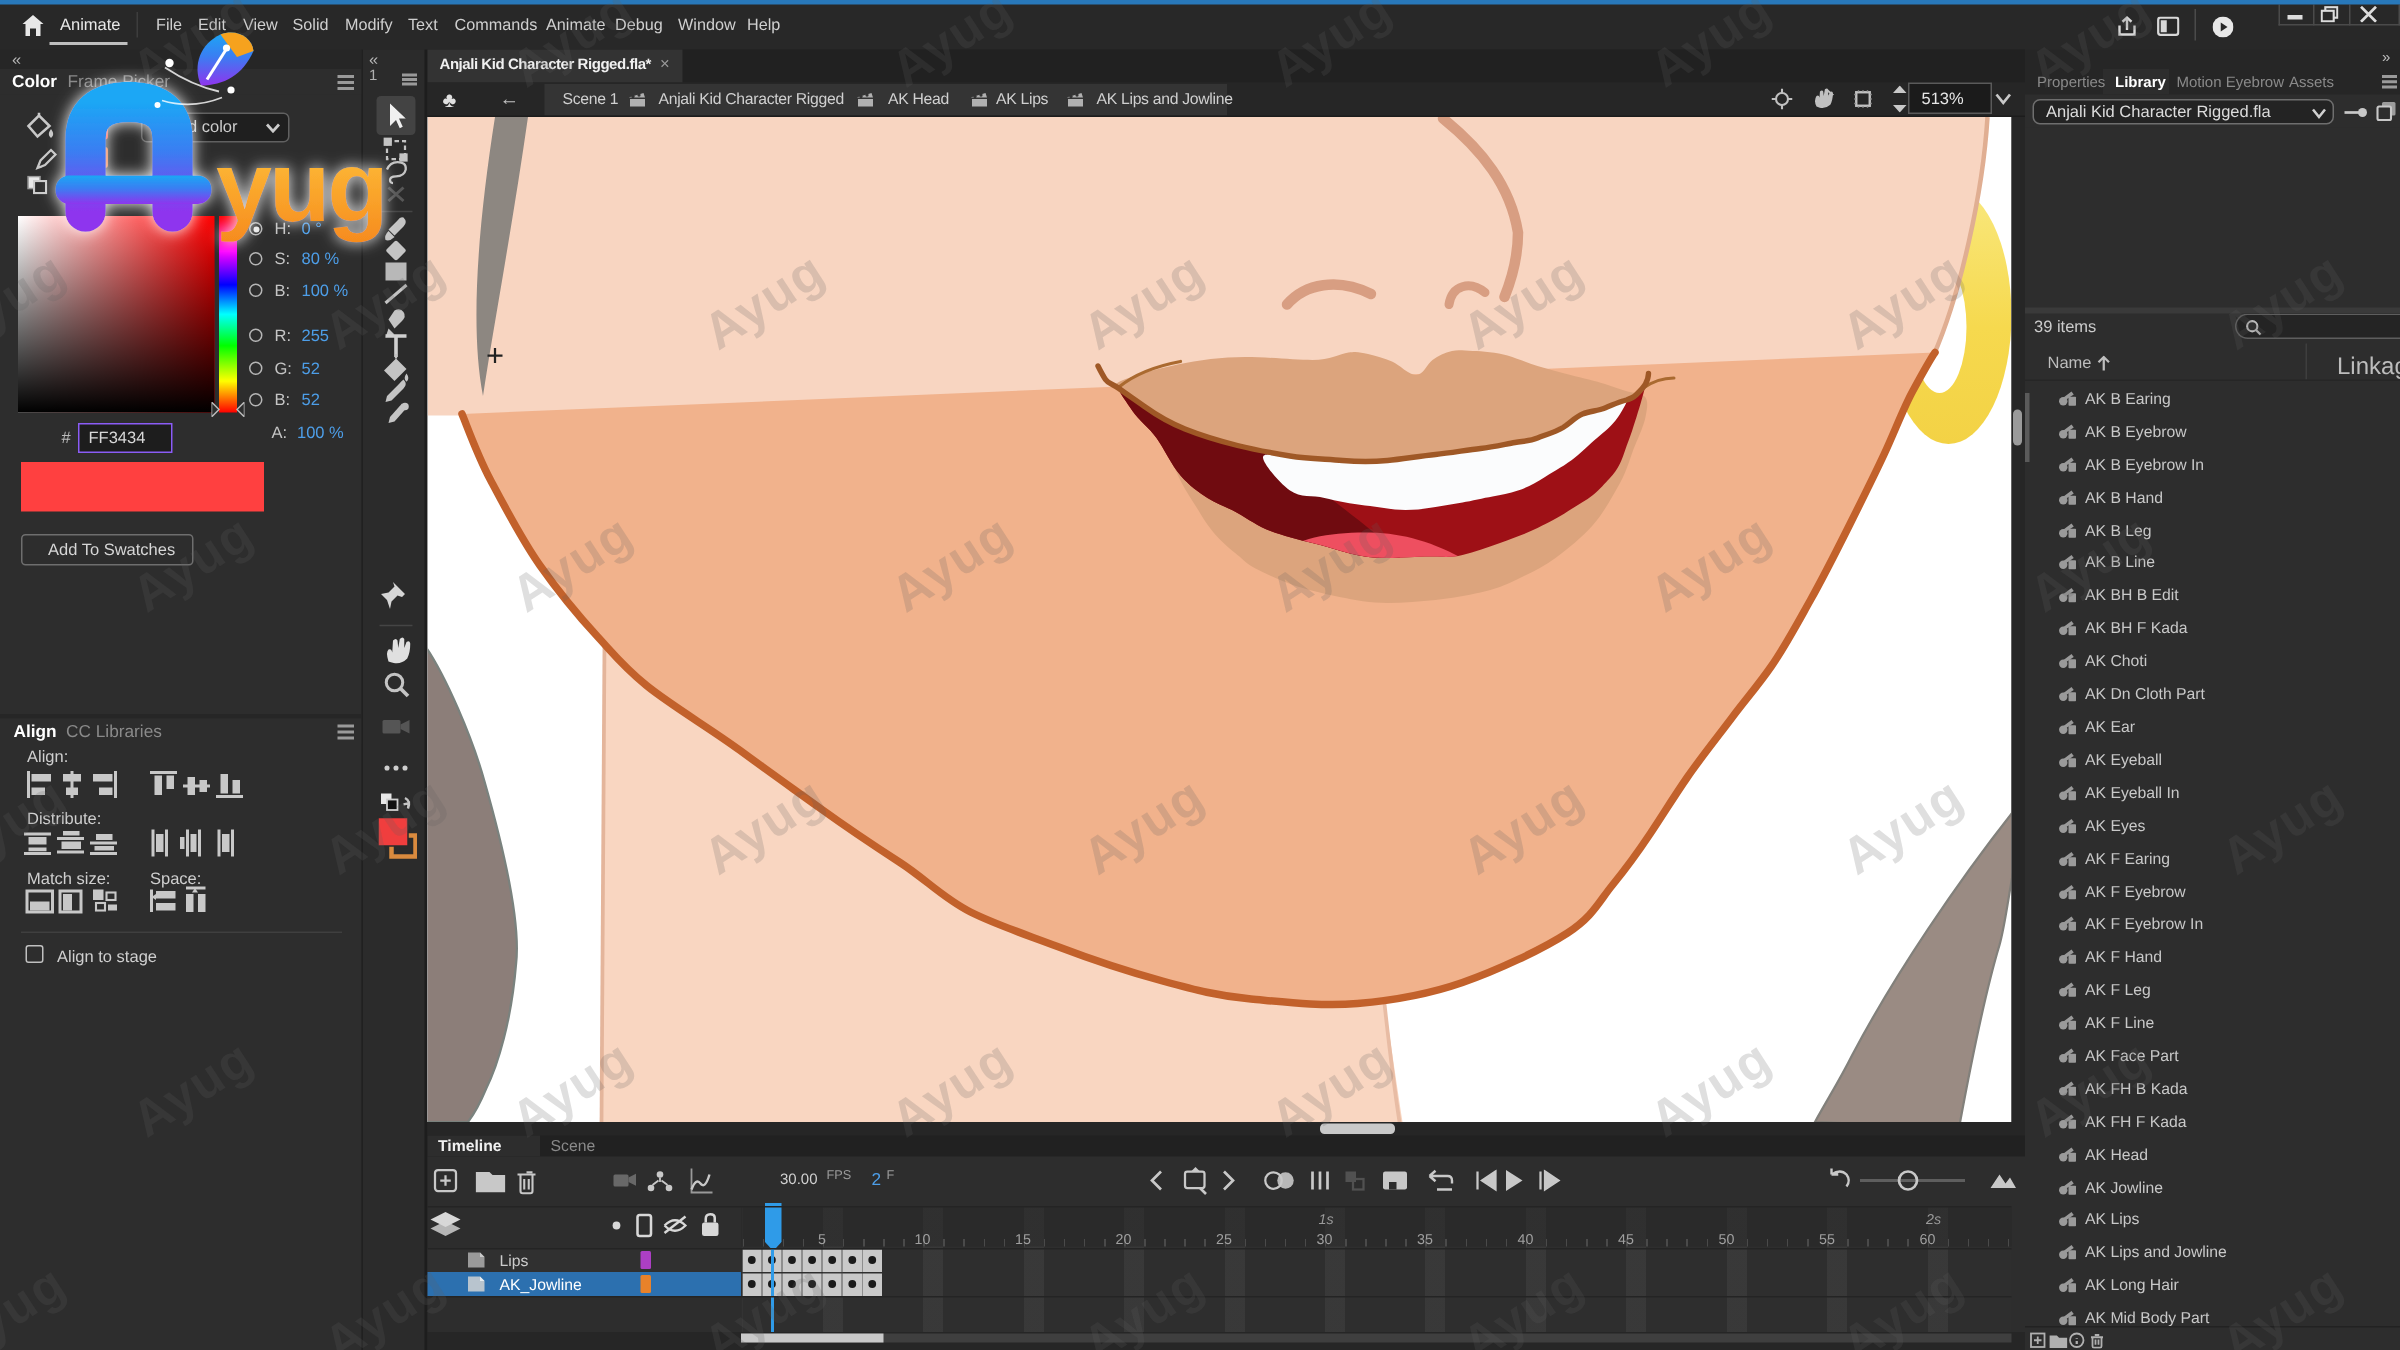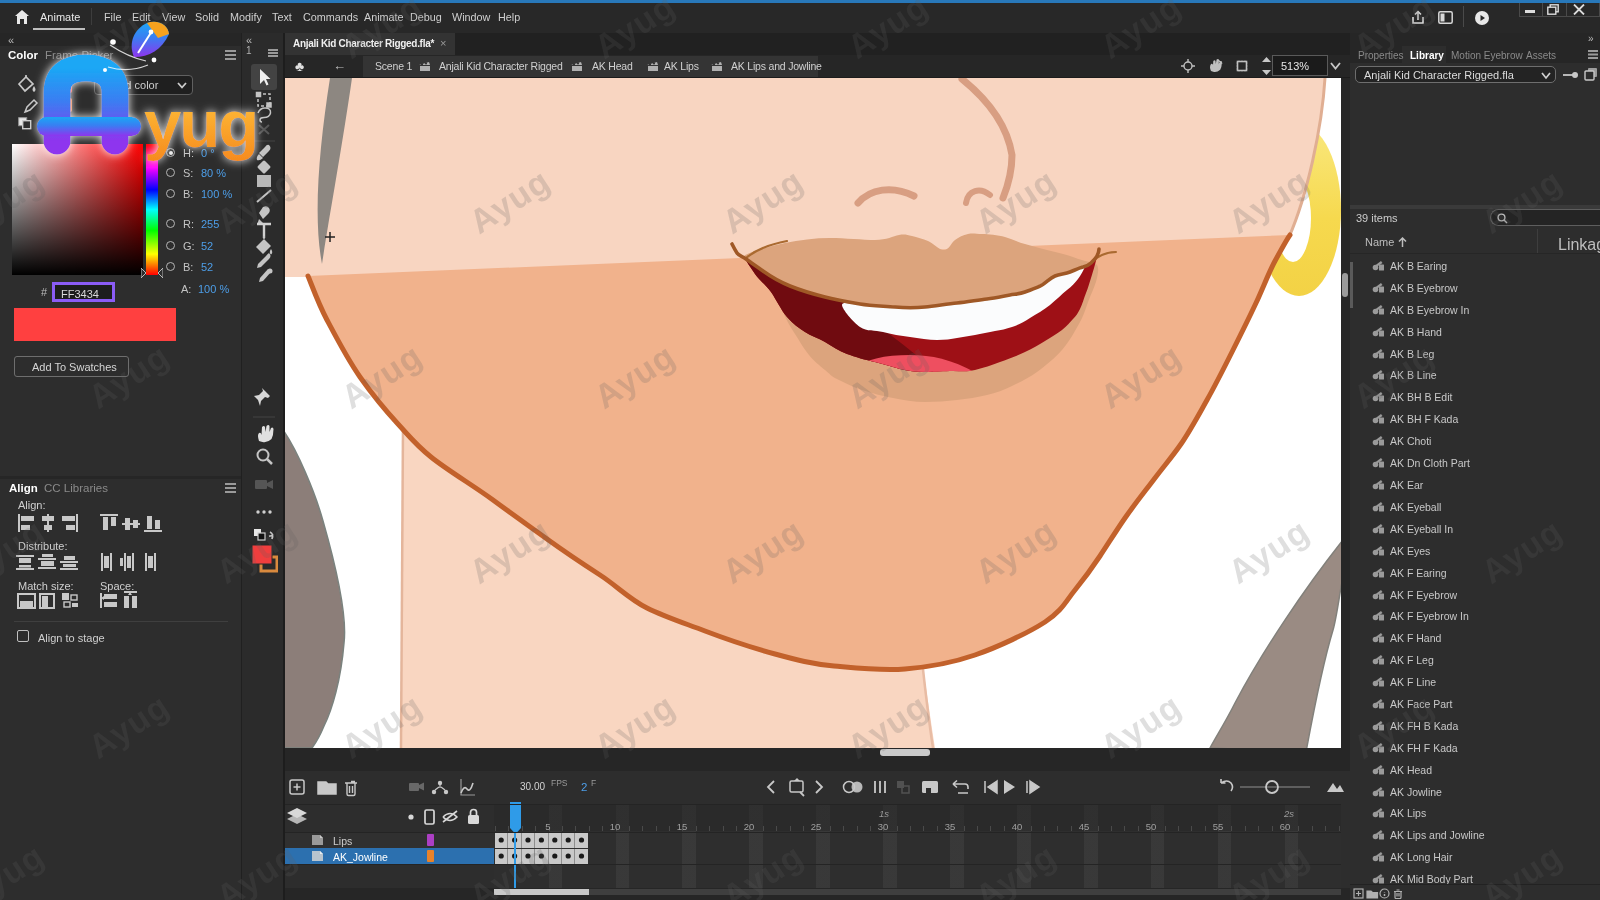--- a/index.html
+++ b/index.html
@@ -142,21 +142,21 @@
     <span class="lbl" style="left:183px;top:185px">R:</span>
       <span class="bluval" style="left:201px;top:185px">255</span>
     <span class="lbl" style="left:183px;top:207px">G:</span>
       <span class="bluval" style="left:201px;top:207px">52</span>
     <span class="lbl" style="left:183px;top:228px">B:</span>
       <span class="bluval" style="left:201px;top:228px">52</span>
     <span class="lbl" style="left:181px;top:250px">A:</span>
       <span class="bluval" style="left:198px;top:250px">100 %</span>
 
     <span class="lbl" style="left:41px;top:253px;color:#bbb">#</span>
-    <div class="abs" style="left:52px;top:249px;width:63px;height:20px;background:#1d1d1d;border:3px solid #8b5cf6">
+    <div class="abs" style="left:52px;top:249px;width:63px;height:20px;background:#1d1d1d;border:1px solid #8b5cf6">
       <span class="abs" style="left:6px;top:3px;font-size:11px;color:#d8d8d8">FF3434</span>
     </div>
 
     <div class="abs" style="left:14px;top:275px;width:162px;height:33px;background:#ff4040"></div>
 
     <div class="abs" style="left:14px;top:323px;width:115px;height:21px;border:1px solid #6e6e6e;border-radius:3px">
       <span class="abs" style="left:17px;top:4px;font-size:11px;color:#d6d6d6">Add To Swatches</span>
     </div>
 
     <div class="abs" style="left:0;top:443px;width:241px;height:3px;background:#262626"></div>
@@ -451,20 +451,25 @@
       <path d="M40,159 h10 M45,154 v10" stroke="#222" stroke-width="1.5"></path>
     </svg>
   </div>
   <div class="abs" id="vscroll">
       <div class="abs" style="left:1px;top:195px;width:6px;height:24px;background:#9a9a9a;border-radius:3px"></div>
     </div>
   <div class="abs" id="hscroll">
       <div class="abs" style="left:595px;top:1px;width:50px;height:7px;background:#c9c9c9;border-radius:3px"></div>
     </div>
 
+  <div class="abs" id="tltabs">
+    <div class="abs" style="left:0;top:0;width:75px;height:14px;background:#2d2d2d"></div>
+    <span class="abs" style="left:7px;top:1px;font-size:10.5px;color:#f0f0f0;font-weight:bold">Timeline</span>
+    <span class="abs" style="left:82px;top:1px;font-size:10.5px;color:#8a8a8a">Scene</span>
+  </div>
   <div class="abs" id="tlbody">
 
     <svg class="abs" style="left:0;top:0" width="1065" height="32" viewBox="0 0 1065 32" fill="none" stroke="#c8c8c8" stroke-width="1.5">
       <rect x="5" y="9" width="14" height="14" rx="2"></rect>
         <path d="M12 12.5 v7 M8.5 16 h7"></path>
       <path d="M33 11 h8 l2 2 h8 v10 h-18 Z" fill="#c8c8c8"></path>
       <path d="M60 12 h12 M62 12 v11 q0 1.5 1.5 1.5 h5 q1.5 0 1.5 -1.5 v-11 M66 10.5 h4 M64.5 15 v7 M67.5 15 v7" stroke-width="1.4"></path>
       <g opacity="0.55">
           <rect x="124" y="12" width="10" height="8" rx="1" fill="#999" stroke="none"></rect>
           <path d="M134 14 l5 -2.5 v8 l-5 -2.5 Z" fill="#999" stroke="none"></path>

